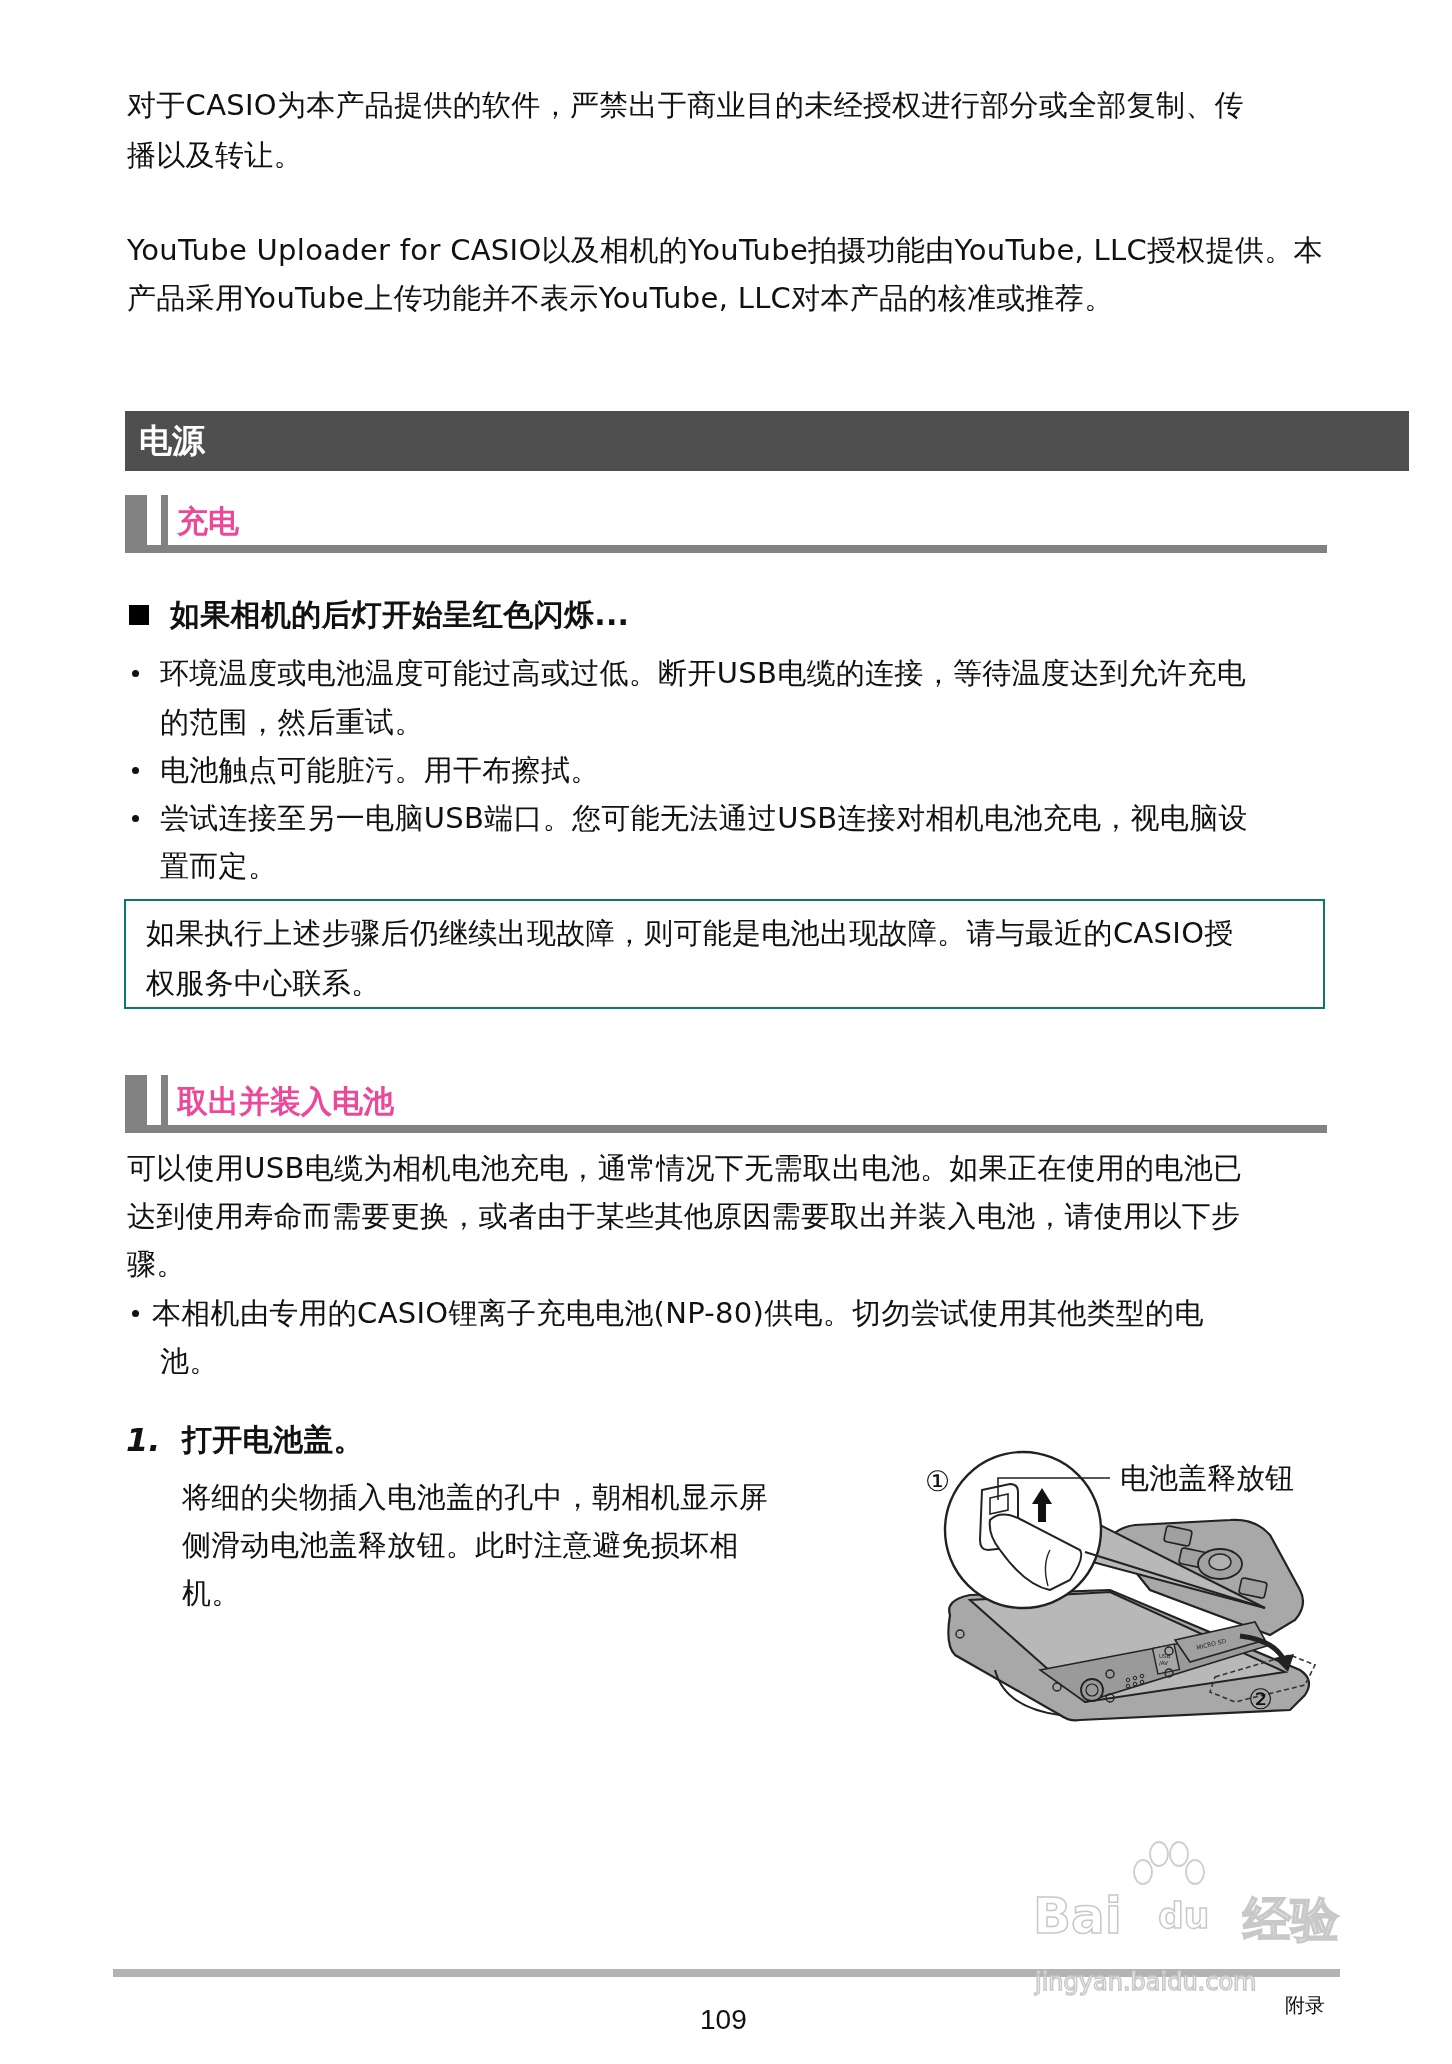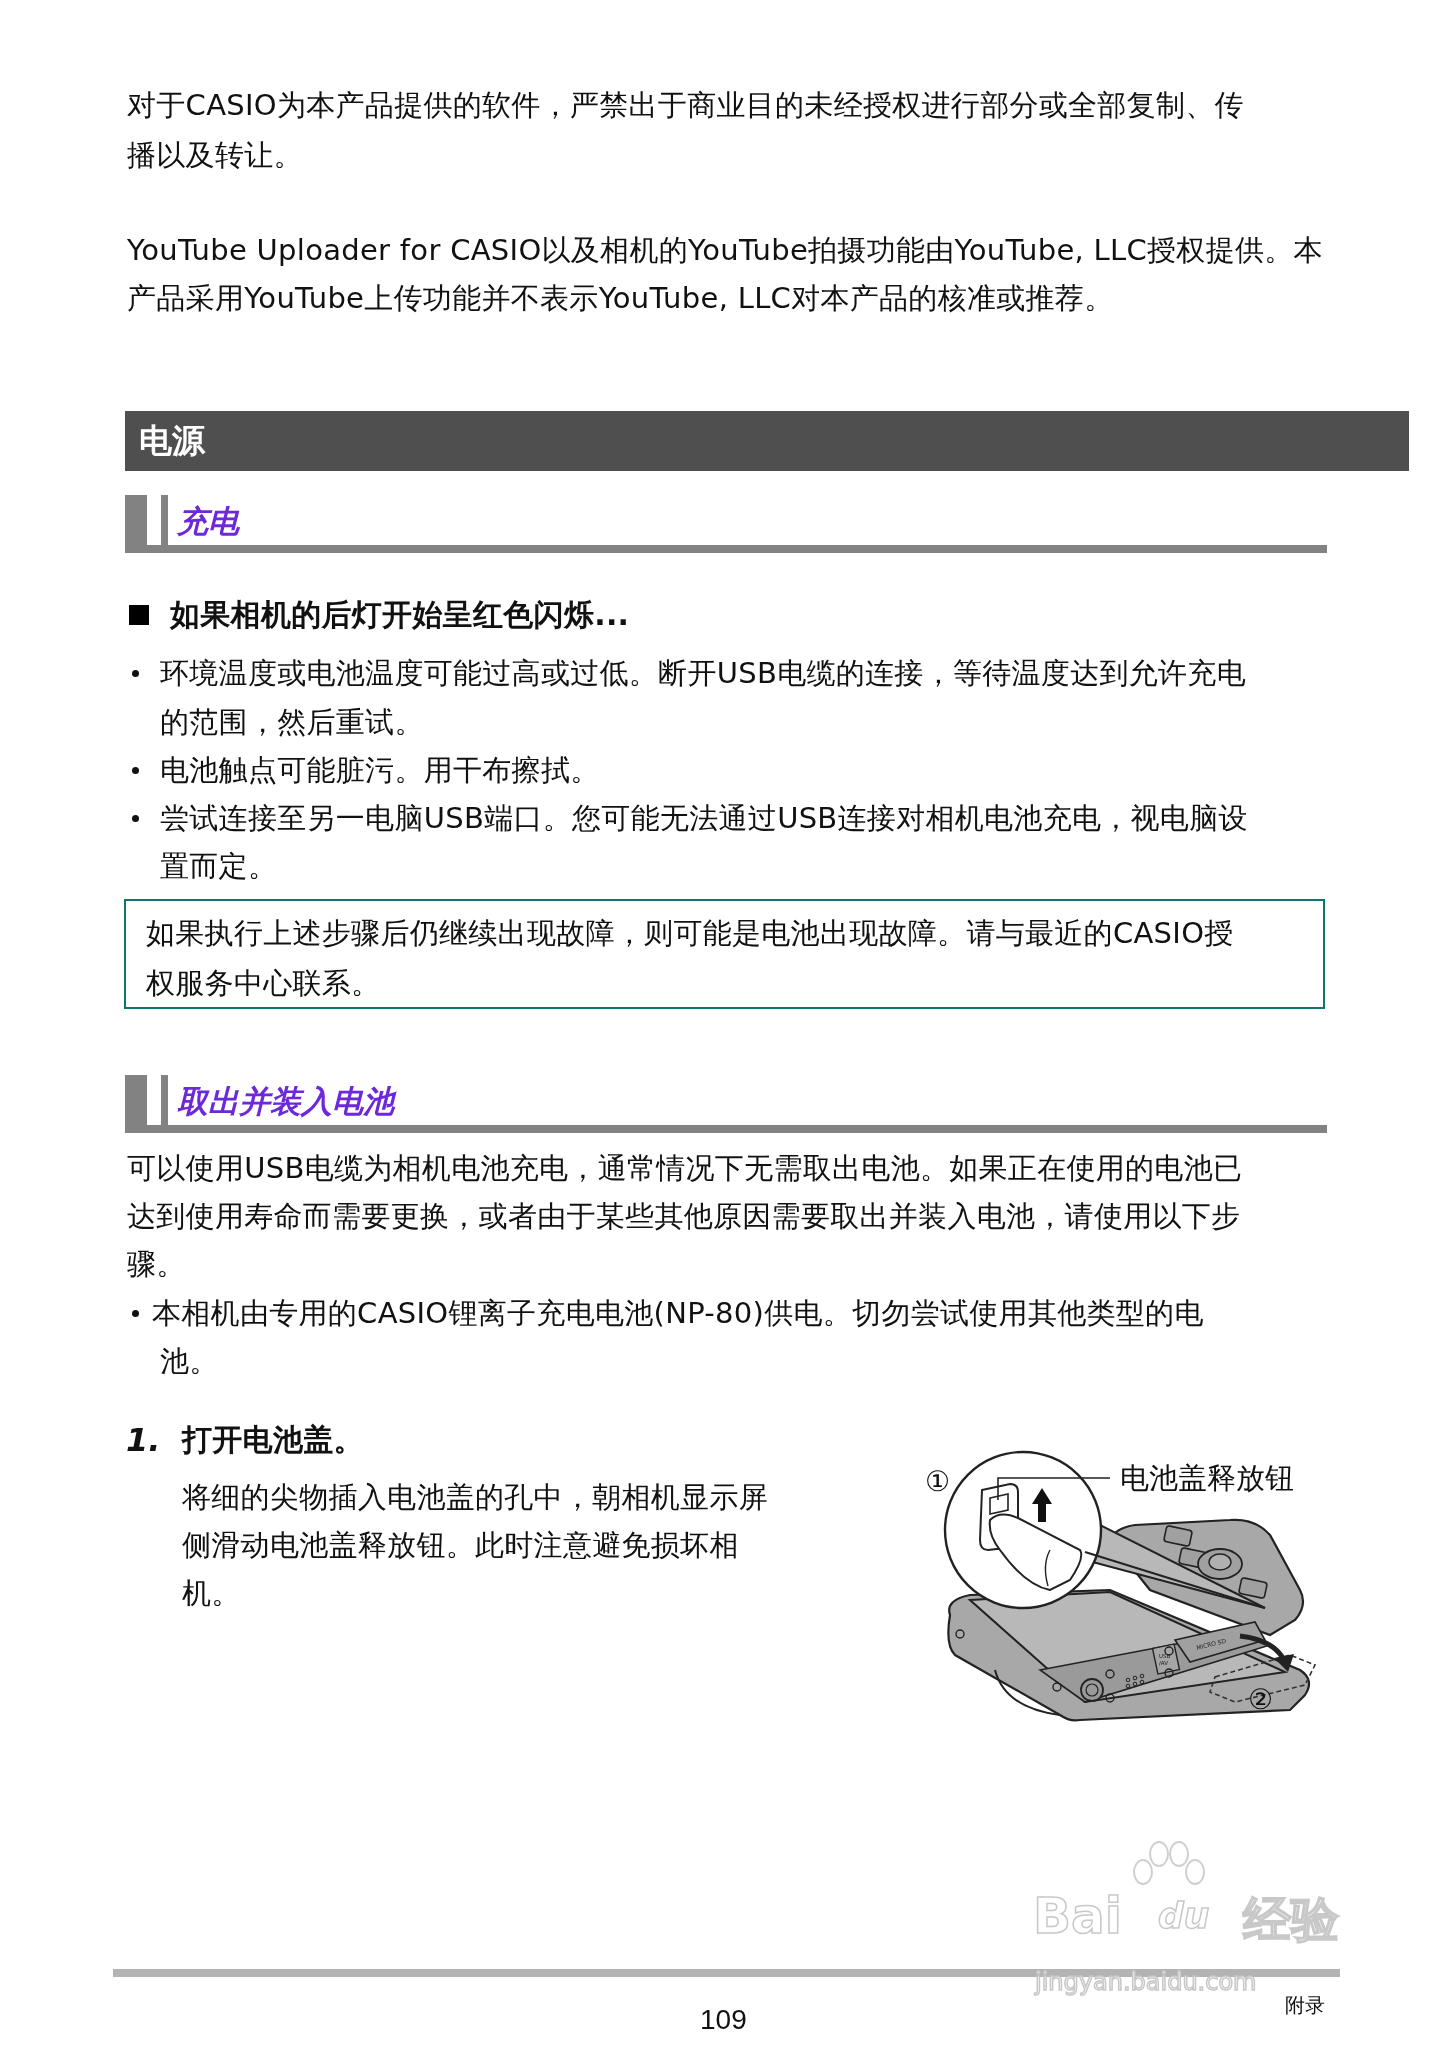--- a/index.html
+++ b/index.html
@@ -21,21 +21,21 @@
     .section-bar-title {
       position: absolute; left: 14px; top: 0; line-height: 60px;
       font-size: 33px; font-weight: bold; color: #ffffff;
     }
     .sub-head { position: absolute; left: 125px; width: 1202px; height: 58px; }
     .sub-head .thick { position: absolute; left: 0; top: 0; width: 22px; height: 58px; background: #828282; }
     .sub-head .thin { position: absolute; left: 36px; top: 0; width: 7px; height: 58px; background: #828282; }
     .sub-head .under { position: absolute; left: 0; bottom: 0; width: 1202px; height: 8px; background: #828282; }
     .sub-head .title {
       position: absolute; left: 52px; top: 2px; line-height: 48px;
-      font-size: 31px; font-weight: bold; color: #6d28d9; font-style: italic;
+      font-size: 31px; font-weight: bold; color: #ec4899;
     }
     .sq-bullet {
       position: absolute; width: 20px; height: 20px; background: #000;
     }
     .dot-bullet {
       position: absolute; width: 7px; height: 7px; border-radius: 50%; background: #111;
     }
     .note-box {
       position: absolute; left: 124px; top: 899px; width: 1201px; height: 110px;
       border: 2px solid #0f766e; box-sizing: border-box;
@@ -194,20 +194,20 @@
 <span class="callout-label">电池盖释放钮</span>
 
 <div class="watermark">
   <svg class="abs" style="left:95px; top:0px;" width="90" height="60" viewBox="0 0 90 60">
     <ellipse cx="20" cy="32" rx="9" ry="12" fill="#fff" stroke="#cfcfcf" stroke-width="2"></ellipse>
     <ellipse cx="36" cy="14" rx="9" ry="12" fill="#fff" stroke="#cfcfcf" stroke-width="2"></ellipse>
     <ellipse cx="56" cy="14" rx="9" ry="12" fill="#fff" stroke="#cfcfcf" stroke-width="2"></ellipse>
     <ellipse cx="72" cy="32" rx="9" ry="12" fill="#fff" stroke="#cfcfcf" stroke-width="2"></ellipse>
   </svg>
   <span class="wm-text" style="left:5px; top:48px; font-size:50px; line-height:56px;">Bai</span>
-  <span class="wm-text" style="left:130px; top:54px; font-size:36px; line-height:44px;font-style:italic;">du</span>
+  <span class="wm-text" style="left:130px; top:54px; font-size:36px; line-height:44px;">du</span>
   <span class="wm-text" style="left:215px; top:52px; font-size:48px; line-height:54px;">经验</span>
 </div>
 
 <div class="footer-rule"></div>
 <span class="wm-text" style="left:1035px; top:1962px; font-size:24px; line-height:40px; font-weight:normal;">jingyan.baidu.com</span>
 <span class="page-num">109</span>
 <span class="footer-label">附录</span>
 
 </body></html>

